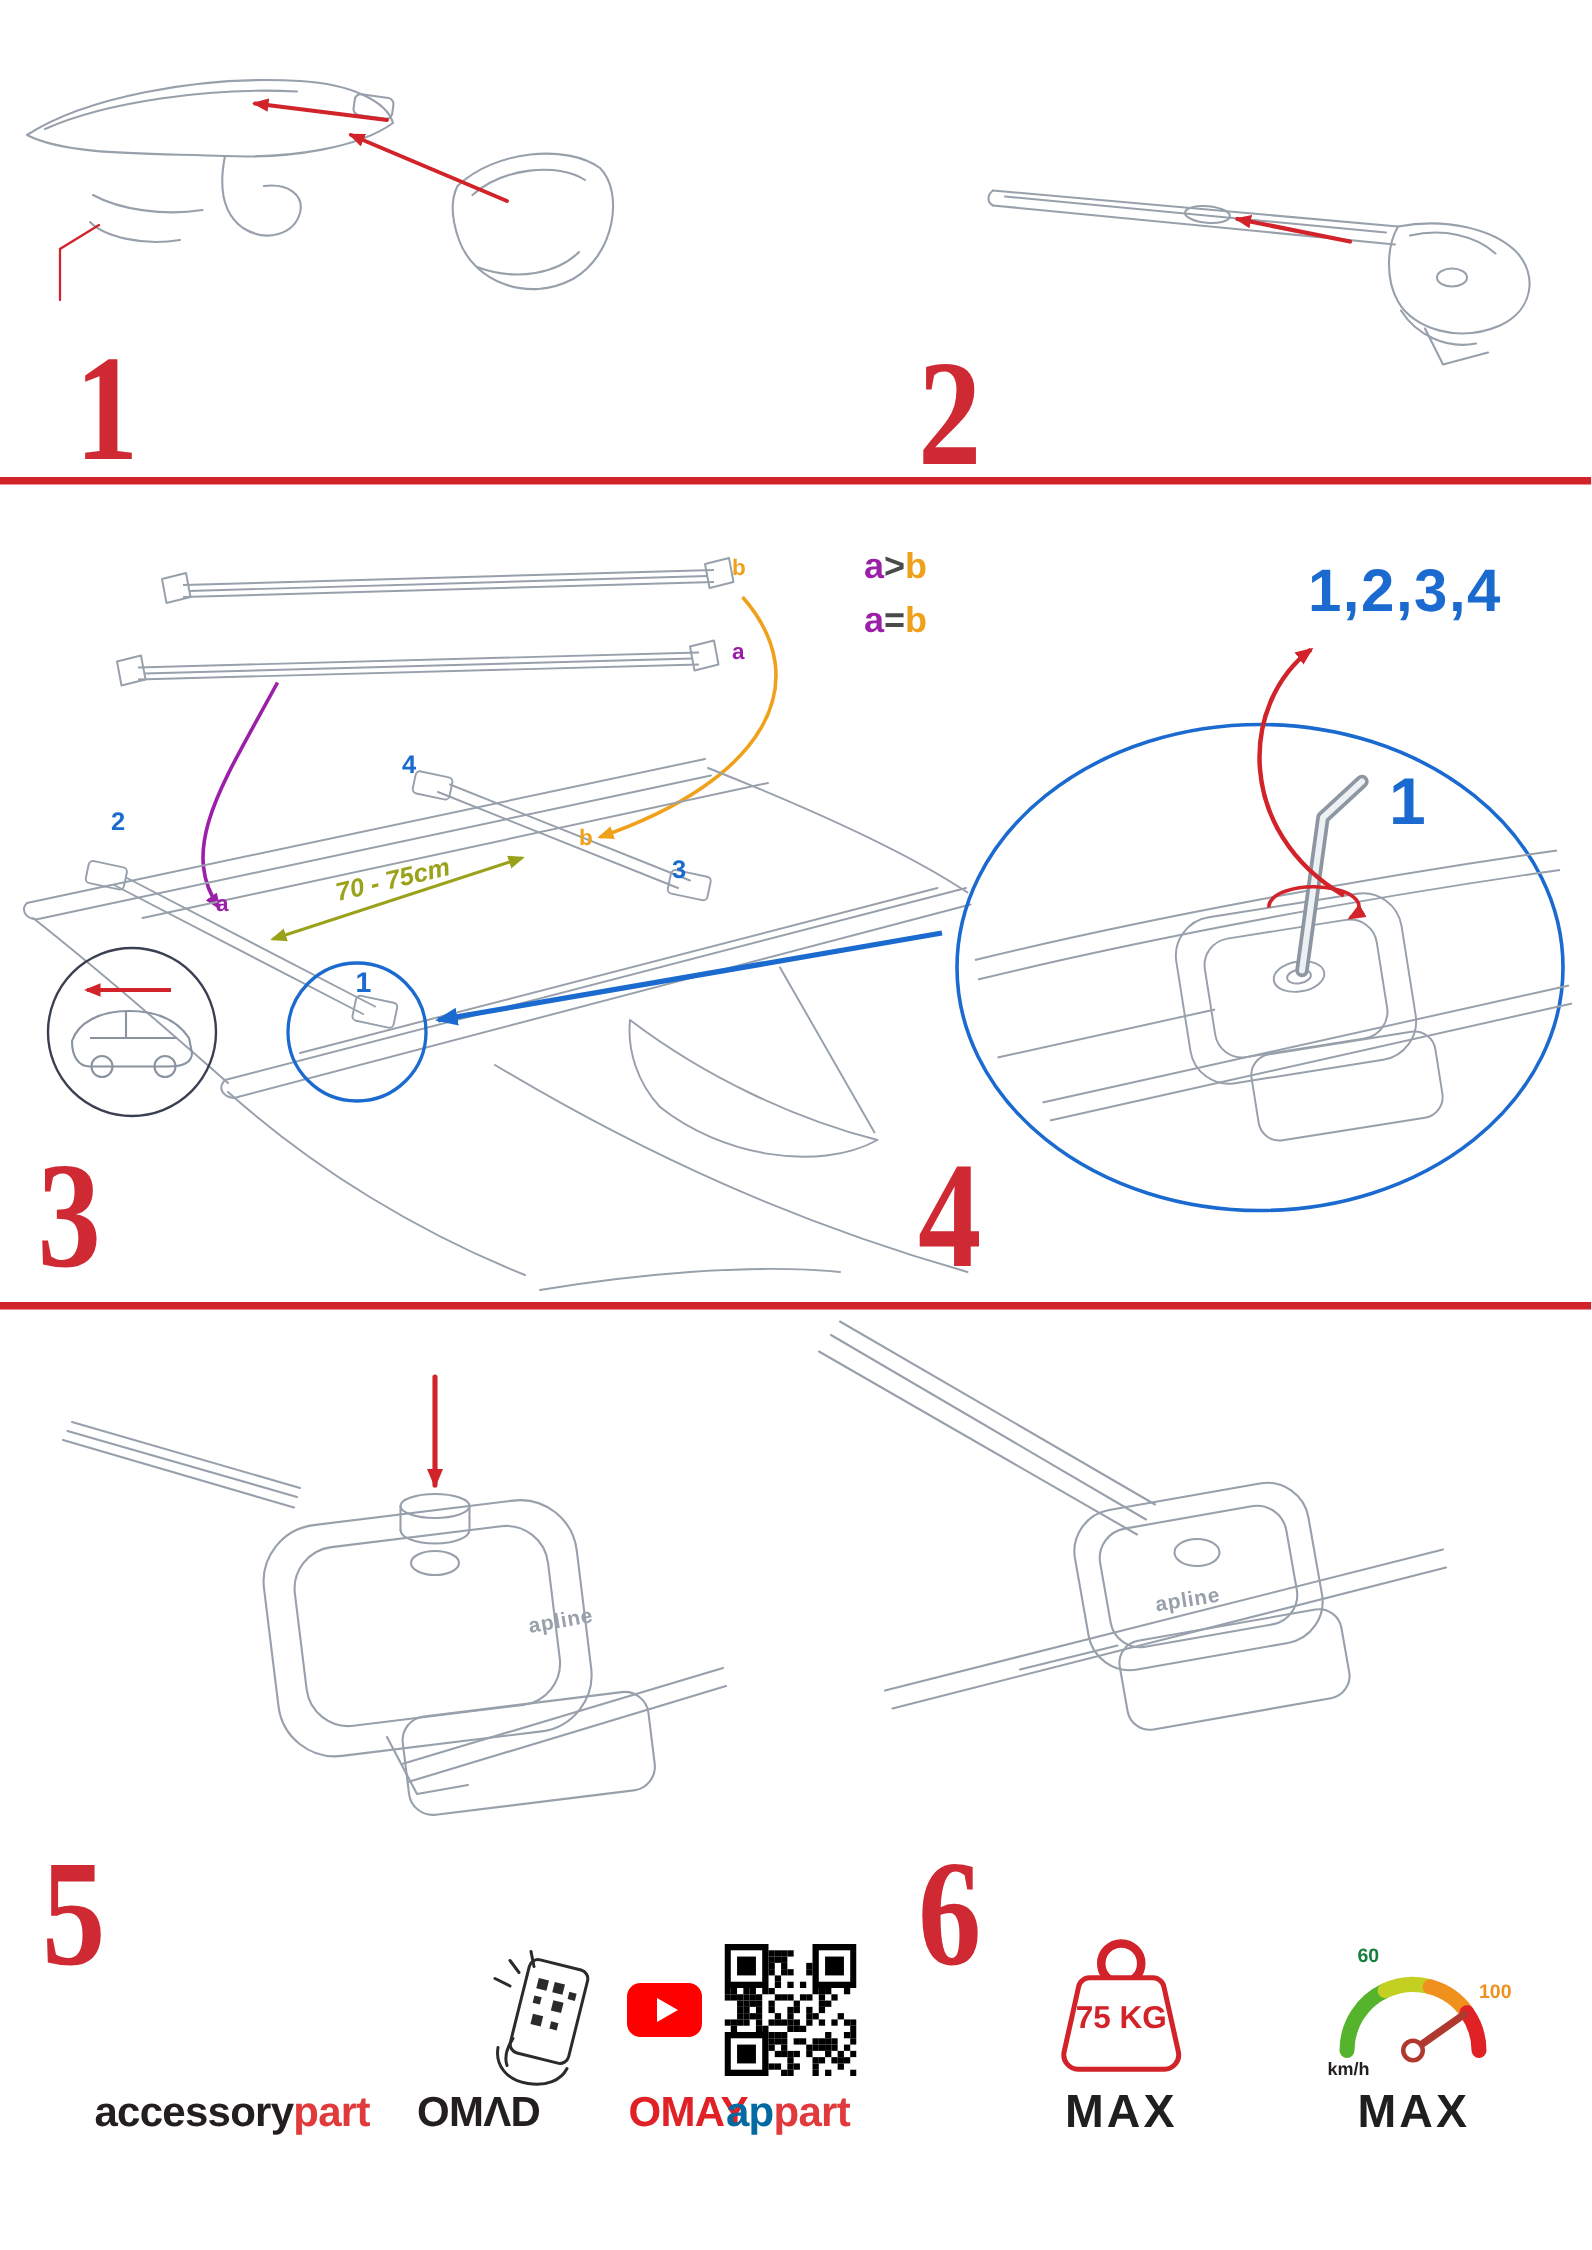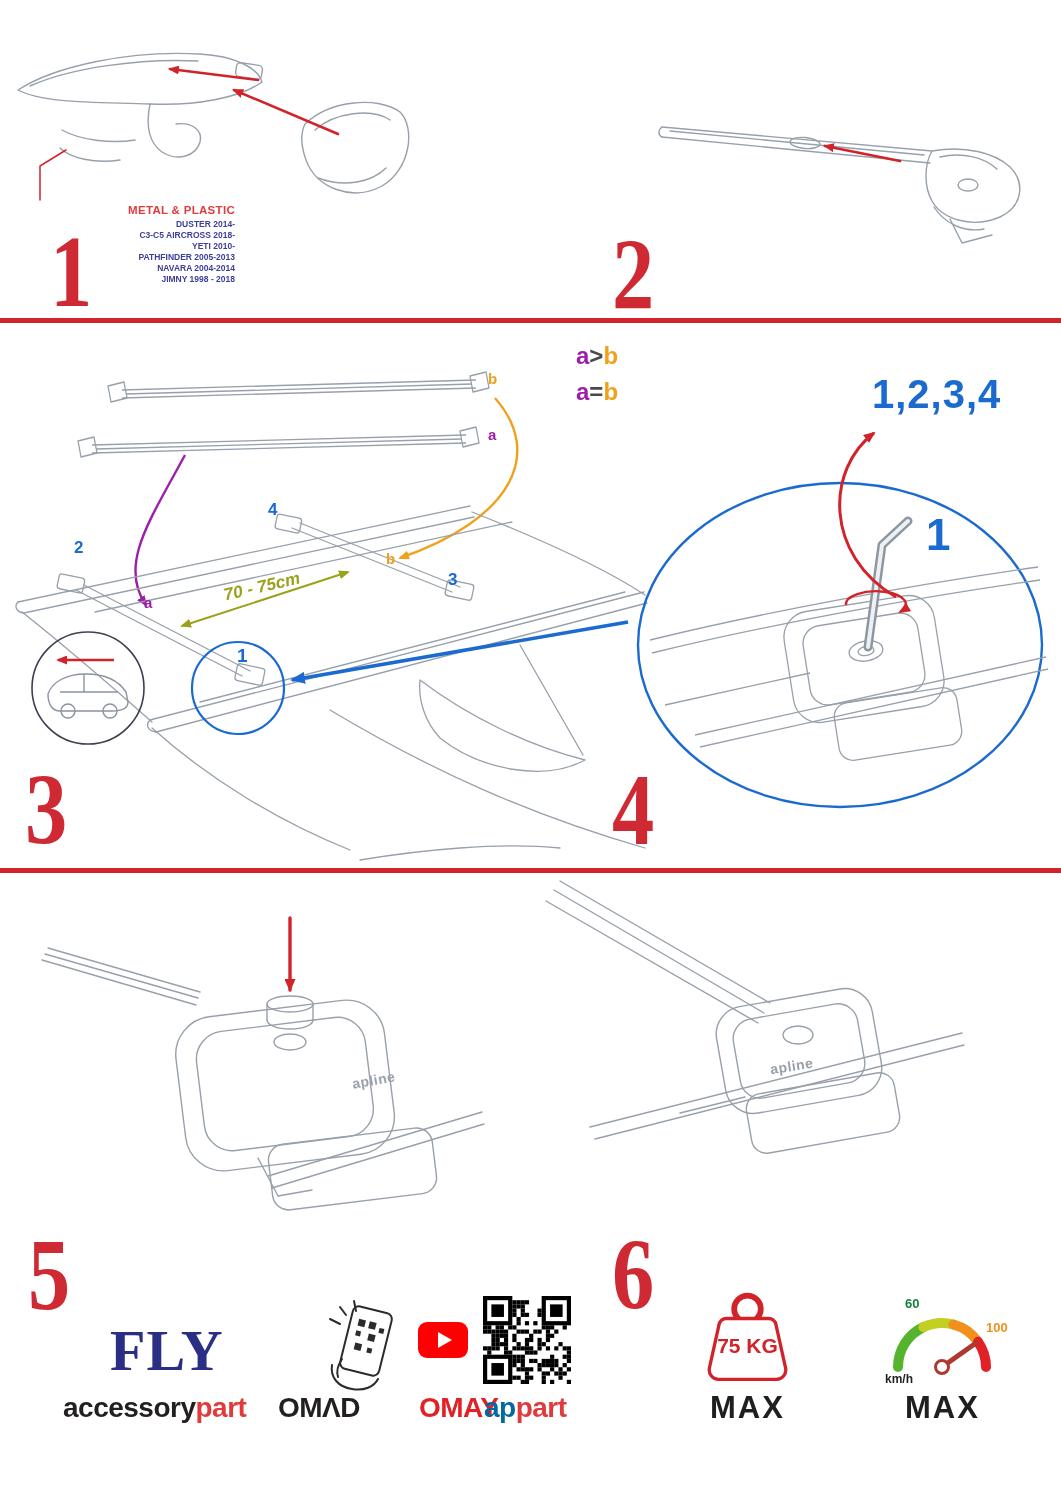--- a/index.html
+++ b/index.html
@@ -14,21 +14,21 @@
   
   .metal-block{position:absolute;left:95px;top:204px;width:140px;text-align:right;}
   .metal-heading{display:block;color:#e23b3d;font-weight:700;font-size:11.5px;letter-spacing:.3px;margin-bottom:3px;}
   .model-line{display:block;color:#3c3f99;font-weight:700;font-size:8.5px;line-height:11px;}
 
   
   .pos{position:absolute;font-weight:700;font-size:17px;color:#1b6ad0;}
   .pos-big{font-size:19px;}
   .pos-a{position:absolute;font-weight:700;font-size:15px;color:#9b1fa8;}
   .pos-b{position:absolute;font-weight:700;font-size:15px;color:#f0a11c;}
-  .compare{position:absolute;left:576px;top:338px;font-size:24px;font-weight:700;line-height:36px;}
+  .compare{position:absolute;left:576px;top:360px;font-size:24px;font-weight:700;line-height:36px;}
   .cmp-a{color:#9b1fa8;} .cmp-op{color:#4a4a4a;} .cmp-b{color:#f0a11c;}
   .measure{position:absolute;left:222px;top:586px;color:#9aa21b;font-weight:700;
            font-style:italic;font-size:17px;transform:rotate(-13deg);transform-origin:left top;}
 
   
   .seq{position:absolute;left:872px;top:372px;color:#1b6ad0;font-weight:700;font-size:40px;letter-spacing:1px;}
   .ref1{position:absolute;left:926px;top:510px;color:#1b6ad0;font-weight:700;font-size:44px;}
 
   .draw-logo{position:absolute;color:#98a1ab;font-weight:700;font-size:14px;letter-spacing:.5px;}
 
@@ -70,29 +70,20 @@
       <path d="M315,92 C335,74 372,70 390,82"></path>
       <path d="M318,140 C345,150 372,144 386,130"></path>
     </g>
     <g stroke="#d2232a" fill="none" stroke-linecap="round">
       <line x1="338" y1="96" x2="234" y2="52" stroke-width="2.6" marker-end="url(#ar1)"></line>
       <line x1="258" y1="42" x2="170" y2="31" stroke-width="2.6" marker-end="url(#ar1)"></line>
       <polyline points="66,112 40,128 40,162" stroke-width="1.5"></polyline>
     </g>
   </svg>
 
-  <div class="metal-block">
-    <span class="metal-heading">METAL &amp; PLASTIC</span>
-    <span class="model-line">DUSTER 2014-</span>
-    <span class="model-line">C3-C5 AIRCROSS 2018-</span>
-    <span class="model-line">YETI 2010-</span>
-    <span class="model-line">PATHFINDER 2005-2013</span>
-    <span class="model-line">NAVARA 2004-2014</span>
-    <span class="model-line">JIMNY 1998 - 2018</span>
-  </div>
 
   <div class="step-num" style="left:50px;top:222px">1</div>
 
   <svg class="abs" style="left:650px;top:55px" width="400" height="200" viewBox="0 0 400 200">
     <defs>
       <marker id="ar2" markerWidth="11" markerHeight="9" refX="9" refY="4.5" orient="auto" markerUnits="userSpaceOnUse">
         <path d="M0,0 L11,4.5 L0,9 Z" fill="#d2232a"></path>
       </marker>
     </defs>
     <g stroke="#97a0ab" stroke-width="1.4" fill="none" stroke-linejoin="round" stroke-linecap="round">
@@ -290,21 +281,20 @@
       <path d="M60,252 L432,158"></path>
         <path d="M65,264 L434,170"></path>
       <path d="M150,238 L215,222"></path>
     </g>
   </svg>
 
   <span class="draw-logo" style="left:770px;top:1058px;transform:rotate(-9deg)">apline</span>
 
   <div class="step-num" style="left:612px;top:1225px">6</div>
 
-  <div class="fly">FLY</div>
 
   <div class="brand" style="left:63px"><span>accessory</span><span class="red">part</span></div>
 
   <svg class="abs" style="left:312px;top:1295px" width="90" height="100" viewBox="0 0 90 100">
     <g stroke="#2b2b2b" stroke-width="2" fill="none" stroke-linecap="round">
       <path d="M28,12 L34,20"></path>
         <path d="M42,6 L44,16"></path>
         <path d="M18,24 L28,29"></path>
       <rect x="34" y="14" width="40" height="64" rx="6" transform="rotate(14 54 46)"></rect>
       <path d="M20,70 C18,82 26,92 40,94 C52,96 62,92 66,84"></path>

